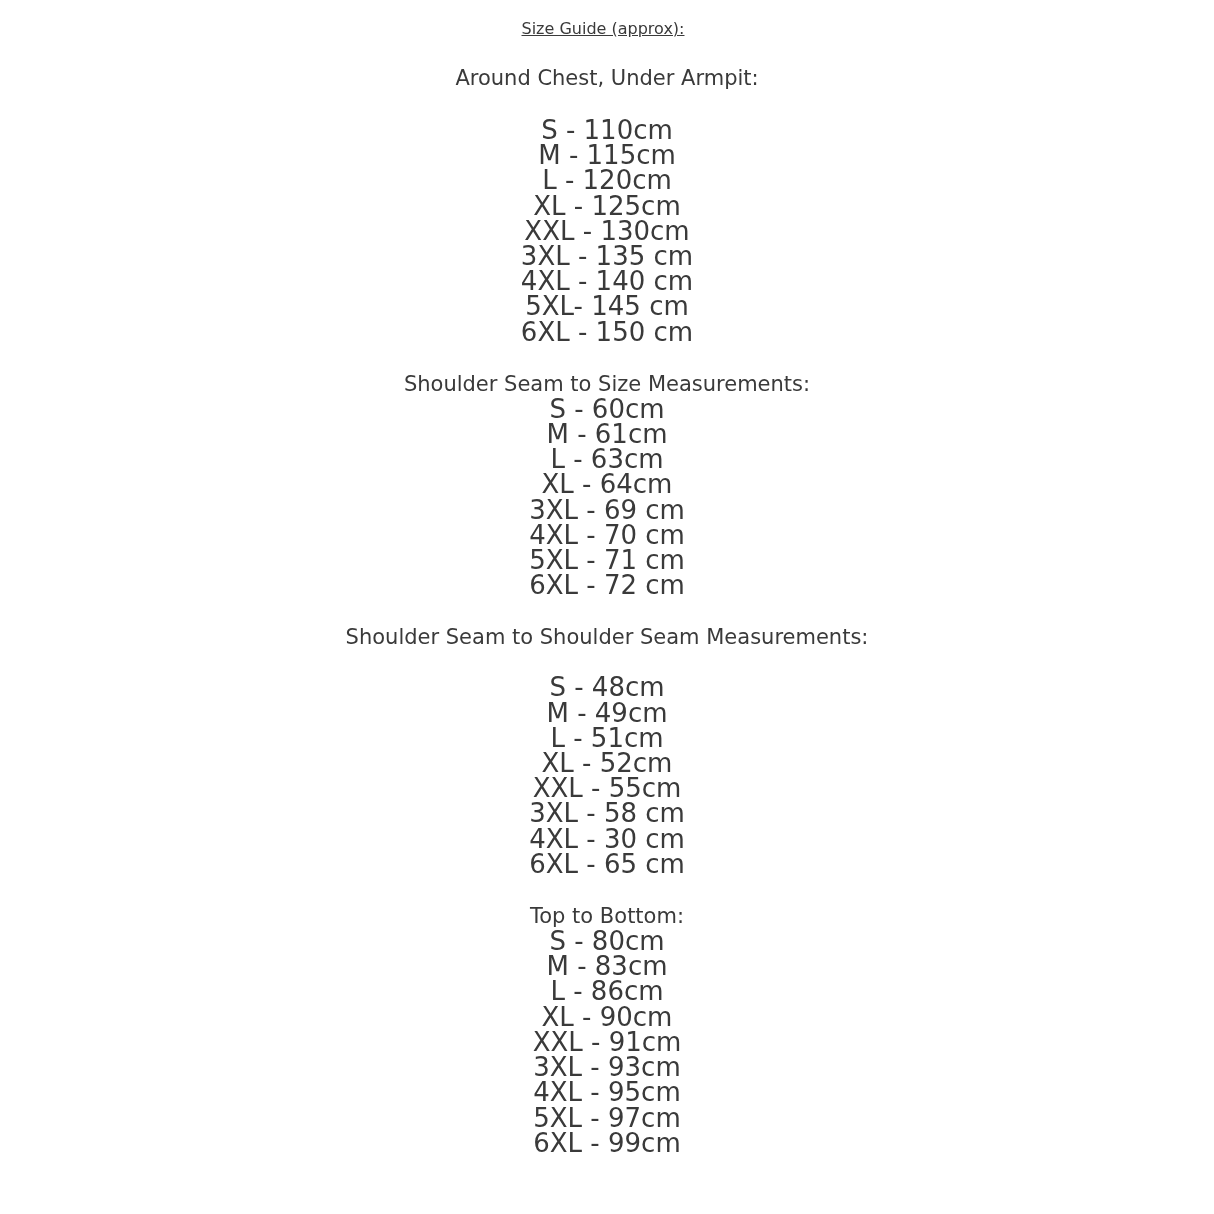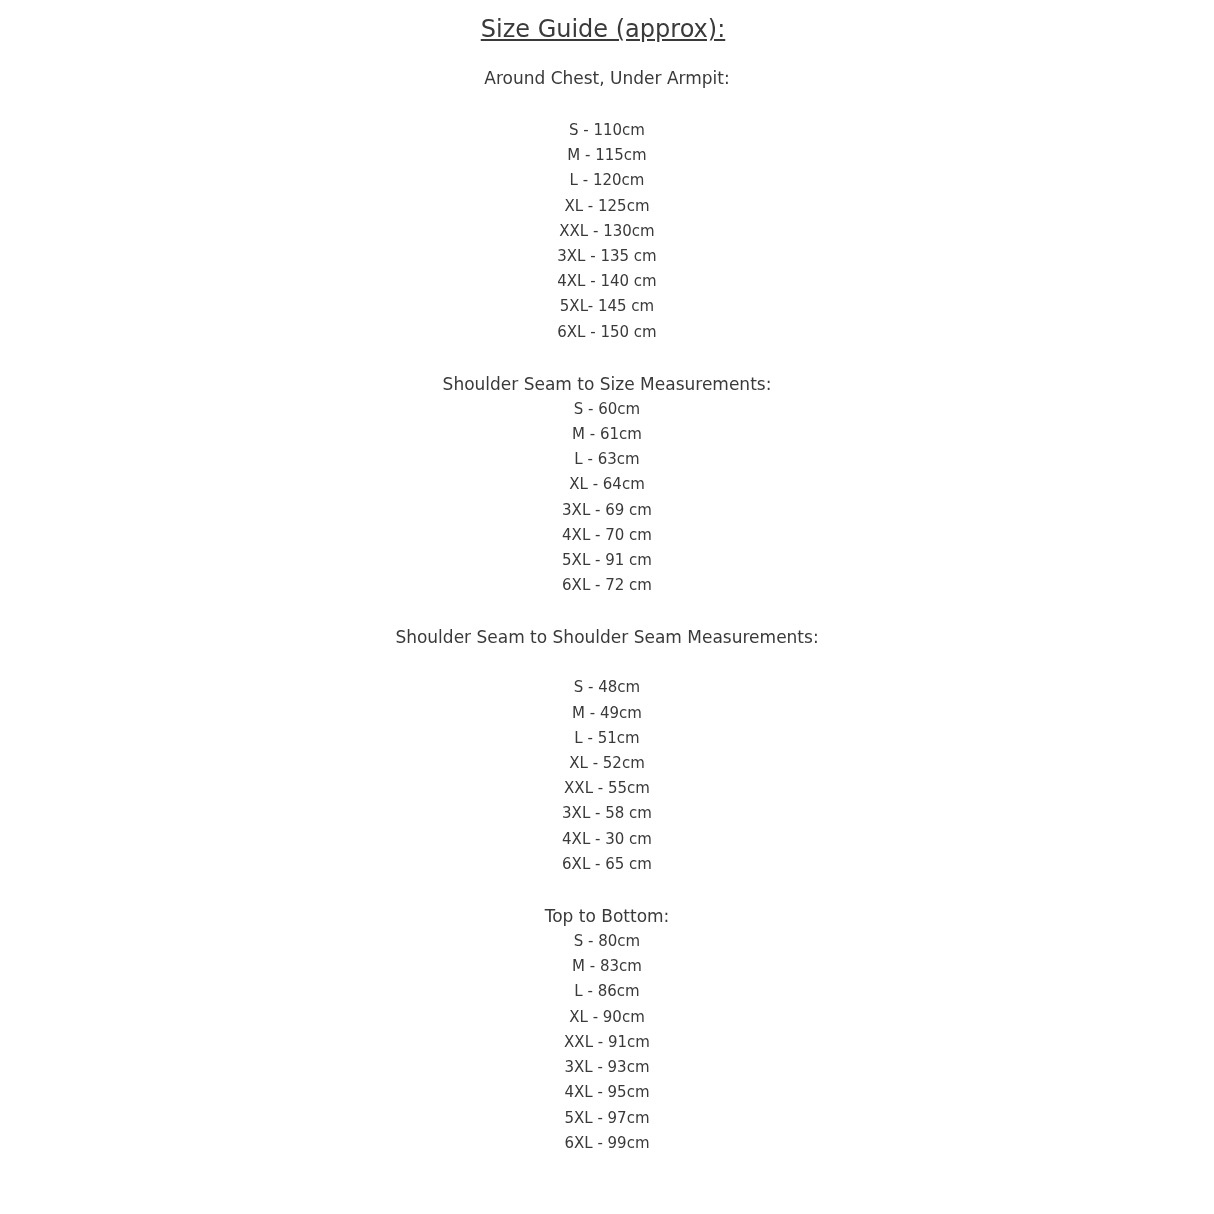--- a/index.html
+++ b/index.html
@@ -14,34 +14,34 @@
     color: #3a3a3a;
     overflow: hidden;
   }
   .page {
     width: 1214px;
     box-sizing: border-box;
     padding: 14px 0 0 0;
     text-align: center;
   }
   .title {
-    font-size: 24px;
+    font-size: 16px;
     text-decoration: underline;
     line-height: 30px;
     margin: 0 8px 22px 0;
     color: #3a3a3a;
   }
   .section-head {
-    font-size: 17px;
+    font-size: 21px;
     line-height: 25px;
     margin: 0;
     color: #3a3a3a;
   }
   .lines {
-    font-size: 15px;
+    font-size: 26px;
     line-height: 25.2px;
     margin: 0;
     color: #3a3a3a;
   }
   .gap-lg { height: 27px; }
   .gap-md { height: 25px; }
 </style>
 </head>
 <body>
 
@@ -66,21 +66,21 @@
   <div class="gap-lg"></div>
 
   <div class="section-head">Shoulder Seam to Size Measurements:</div>
   <div class="lines">
     <div>S - 60cm</div>
     <div>M - 61cm</div>
     <div>L - 63cm</div>
     <div>XL - 64cm</div>
     <div>3XL - 69 cm</div>
     <div>4XL - 70 cm</div>
-    <div>5XL - 91 cm</div>
+    <div>5XL - 71 cm</div>
     <div>6XL - 72 cm</div>
   </div>
 
   <div class="gap-lg"></div>
 
   <div class="section-head">Shoulder Seam to Shoulder Seam Measurements:</div>
   <div class="gap-md"></div>
   <div class="lines">
     <div>S - 48cm</div>
     <div>M - 49cm</div>

